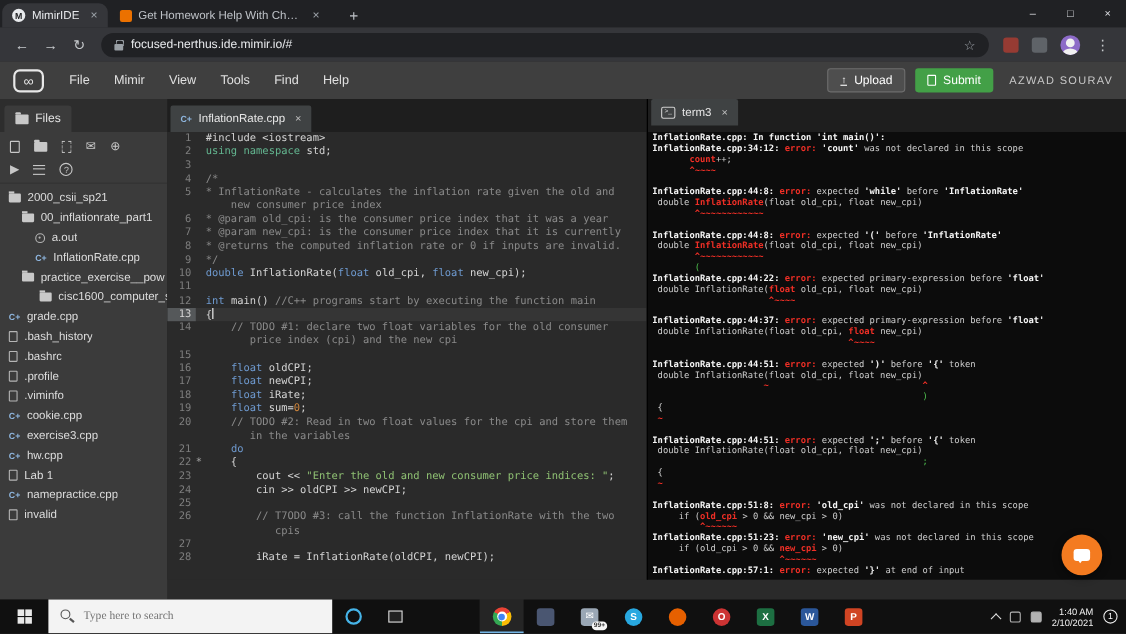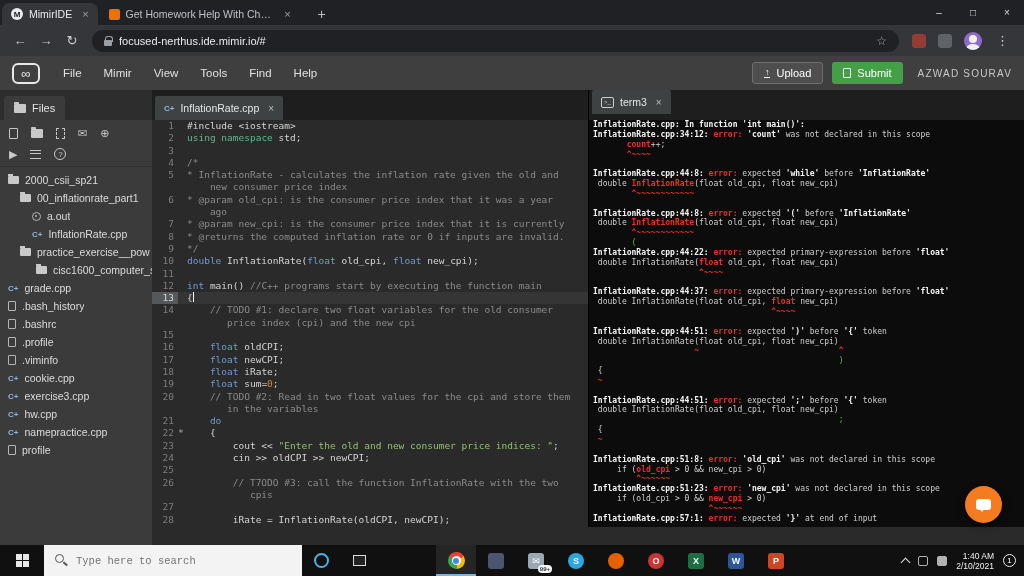--- a/index.html
+++ b/index.html
@@ -102,21 +102,21 @@
 
 .statusbar{position:absolute;left:152px;right:0;bottom:0;height:18px;background:#232323;display:flex;align-items:center;padding:0 10px;color:#a8a8a8;font-size:9.5px;border-top:1px solid #1a1a1a}
 .sb-right{margin-left:auto;display:flex;gap:30px;padding-right:10px}
 
 
 .taskbar{position:absolute;left:0;top:545px;width:1024px;height:31px;background:#101010;display:flex;align-items:center}
 .start{width:44px;height:31px;display:flex;align-items:center;justify-content:center}
 .win-logo{width:13px;height:13px;display:grid;grid-template-columns:6px 6px;grid-template-rows:6px 6px;gap:1px}
 .win-logo span{background:#e8e8e8}
 .tb-search{width:258px;height:31px;background:#f3f3f3;position:relative;display:flex;align-items:center}
-.search-input{border:none;outline:none;background:transparent;font-size:10.5px;color:#444;width:100%;padding-left:32px;font-family:Liberation Mono, monospace}
+.search-input{border:none;outline:none;background:transparent;font-size:10.5px;color:#444;width:100%;padding-left:32px;font-family:Liberation Serif, serif}
 .mag{position:absolute;left:11px;top:9px;width:9px;height:9px;border:1.5px solid #555;border-radius:50%}
 .mag::after{content:"";position:absolute;left:7px;top:8px;width:5px;height:1.5px;background:#555;transform:rotate(40deg)}
 .tb-btn{width:38px;height:31px;display:flex;align-items:center;justify-content:center}
 .cortana-ring{width:15px;height:15px;border:2px solid #46b4e8;border-radius:50%}
 .tv-ic{width:13px;height:11px;border:1.5px solid #ddd;position:relative;background:rgba(255,255,255,.08)}
 #apps{display:flex;margin-left:58px}
 .tb-app{width:40px;height:31px;display:flex;align-items:center;justify-content:center;position:relative}
 .tb-app.active{background:rgba(255,255,255,0.09);box-shadow:inset 0 -2px 0 #75b6e7}
 .chrome-ic{width:17px;height:17px;border-radius:50%;background:conic-gradient(from -60deg,#ea4335 0 120deg,#fbbc05 0 240deg,#34a853 0 360deg);position:relative}
 .chrome-ic::before{content:"";position:absolute;inset:4px;background:#fff;border-radius:50%}
@@ -268,26 +268,30 @@
           </div>
           <div class="tree-item" style="padding-left: 8px;">
             <span class="ti-cpp">C+</span>
             <span class="ti-label">exercise3.cpp</span>
           </div>
           <div class="tree-item" style="padding-left: 8px;">
             <span class="ti-cpp">C+</span>
             <span class="ti-label">hw.cpp</span>
           </div>
           <div class="tree-item" style="padding-left: 8px;">
+            <span class="ti-file"></span>
+            <span class="ti-label">Lab 1</span>
+          </div>
+          <div class="tree-item" style="padding-left: 8px;">
             <span class="ti-cpp">C+</span>
             <span class="ti-label">namepractice.cpp</span>
           </div>
           <div class="tree-item" style="padding-left: 8px;">
             <span class="ti-file"></span>
-            <span class="ti-label">profile</span>
+            <span class="ti-label">invalid</span>
           </div>
         </div>
     </div>
 
     <div class="editor">
       <div class="ed-tabstrip">
         <div class="ed-tab">
           <span class="cpp-ic">C+</span>
           <span>InflationRate.cpp</span>
           <span class="tab-x">×</span>
@@ -321,25 +325,20 @@
           </div>
           <div class="ed-row">
             <span class="gut"></span>
             <span class="fold"></span>
             <span class="codeline"><span class="sy-c">    new consumer price index</span></span>
           </div>
           <div class="ed-row">
             <span class="gut">6</span>
             <span class="fold"></span>
             <span class="codeline"><span class="sy-c">* @param old_cpi: is the consumer price index that it was a year</span></span>
-          </div>
-          <div class="ed-row">
-            <span class="gut"></span>
-            <span class="fold"></span>
-            <span class="codeline"><span class="sy-c">    ago</span></span>
           </div>
           <div class="ed-row">
             <span class="gut">7</span>
             <span class="fold"></span>
             <span class="codeline"><span class="sy-c">* @param new_cpi: is the consumer price index that it is currently</span></span>
           </div>
           <div class="ed-row">
             <span class="gut">8</span>
             <span class="fold"></span>
             <span class="codeline"><span class="sy-c">* @returns the computed inflation rate or 0 if inputs are invalid.</span></span>

